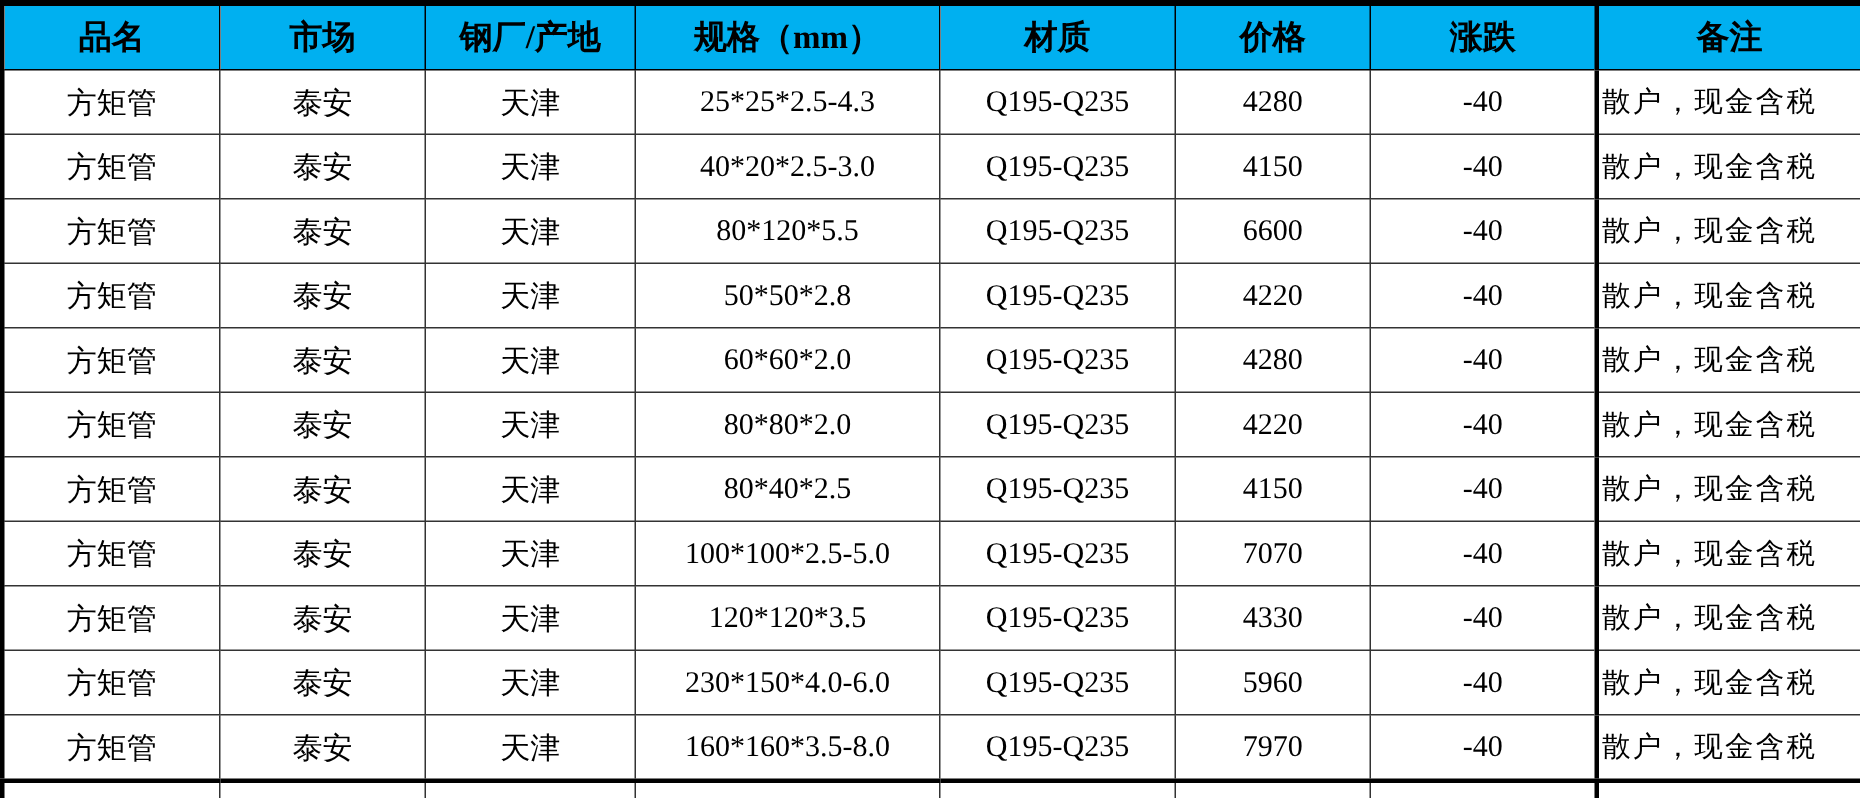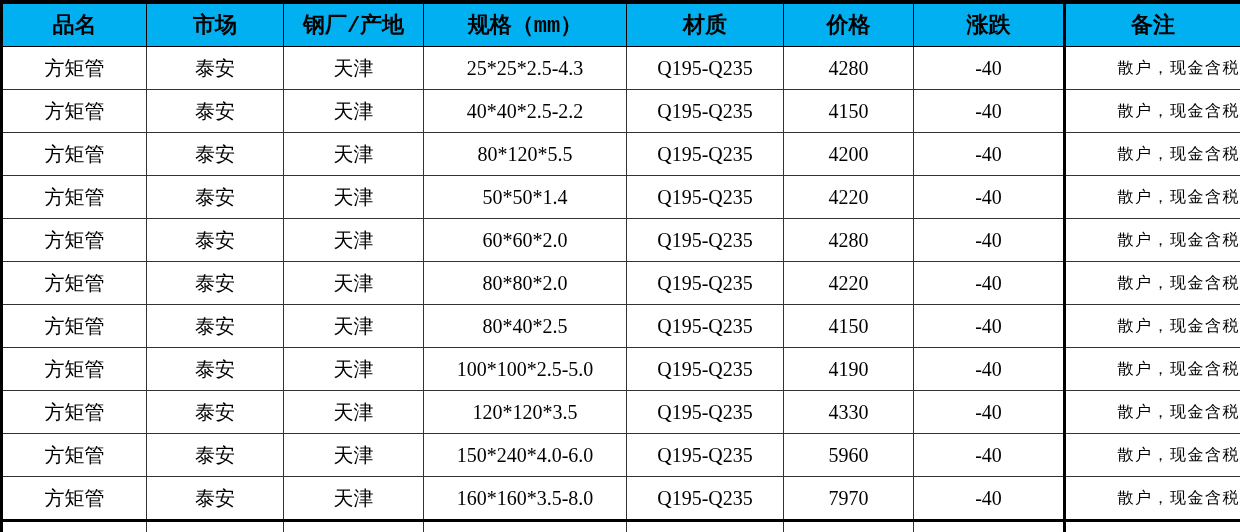--- a/index.html
+++ b/index.html
@@ -29,42 +29,41 @@
     background:var(--header-bg);
     height:42px;
     font-size:22px;
     font-weight:bold;
     text-align:center;
     vertical-align:middle;
     border:1px solid var(--outer-line);
     padding:0;
     overflow:hidden;
     white-space:nowrap;
-    font-family:Liberation Mono, monospace;
   }
   .price-table td{
     background:var(--cell-bg);
     height:42px;
     font-size:20px;
     text-align:center;
     vertical-align:middle;
     border:1px solid var(--grid-line);
     padding:0;
     overflow:hidden;
     white-space:nowrap;
   }
   
   .price-table th.col-7, .price-table td.col-7{
     border-left:3px solid var(--outer-line);
     margin-left:36px;
   }
   .price-table td.col-7{
-    text-align:right;
+    text-align:left;
     padding-left:2px;
-    font-size:16px;
+    font-size:19px;
     letter-spacing:1.5px;
   }
   
   .price-table tr.last-data-row td{
     border-bottom:3px solid var(--outer-line);
   }
   
   .price-table tr.cutoff-row td{
     height:14px;
     border-top:none;
@@ -105,41 +104,41 @@
           <td class="col-3">25*25*2.5-4.3</td>
           <td class="col-4">Q195-Q235</td>
           <td class="col-5">4280</td>
           <td class="col-6">-40</td>
           <td class="col-7">散户，现金含税</td>
         </tr>
         <tr>
           <td class="col-0">方矩管</td>
           <td class="col-1">泰安</td>
           <td class="col-2">天津</td>
-          <td class="col-3">40*40*2.5-2.2</td>
+          <td class="col-3">40*20*2.5-3.0</td>
           <td class="col-4">Q195-Q235</td>
           <td class="col-5">4150</td>
           <td class="col-6">-40</td>
           <td class="col-7">散户，现金含税</td>
         </tr>
         <tr>
           <td class="col-0">方矩管</td>
           <td class="col-1">泰安</td>
           <td class="col-2">天津</td>
           <td class="col-3">80*120*5.5</td>
           <td class="col-4">Q195-Q235</td>
-          <td class="col-5">4200</td>
-          <td class="col-6">-40</td>
-          <td class="col-7">散户，现金含税</td>
-        </tr>
-        <tr>
-          <td class="col-0">方矩管</td>
-          <td class="col-1">泰安</td>
-          <td class="col-2">天津</td>
-          <td class="col-3">50*50*1.4</td>
+          <td class="col-5">6600</td>
+          <td class="col-6">-40</td>
+          <td class="col-7">散户，现金含税</td>
+        </tr>
+        <tr>
+          <td class="col-0">方矩管</td>
+          <td class="col-1">泰安</td>
+          <td class="col-2">天津</td>
+          <td class="col-3">50*50*2.8</td>
           <td class="col-4">Q195-Q235</td>
           <td class="col-5">4220</td>
           <td class="col-6">-40</td>
           <td class="col-7">散户，现金含税</td>
         </tr>
         <tr>
           <td class="col-0">方矩管</td>
           <td class="col-1">泰安</td>
           <td class="col-2">天津</td>
           <td class="col-3">60*60*2.0</td>
@@ -167,39 +166,39 @@
           <td class="col-5">4150</td>
           <td class="col-6">-40</td>
           <td class="col-7">散户，现金含税</td>
         </tr>
         <tr>
           <td class="col-0">方矩管</td>
           <td class="col-1">泰安</td>
           <td class="col-2">天津</td>
           <td class="col-3">100*100*2.5-5.0</td>
           <td class="col-4">Q195-Q235</td>
-          <td class="col-5">4190</td>
+          <td class="col-5">7070</td>
           <td class="col-6">-40</td>
           <td class="col-7">散户，现金含税</td>
         </tr>
         <tr>
           <td class="col-0">方矩管</td>
           <td class="col-1">泰安</td>
           <td class="col-2">天津</td>
           <td class="col-3">120*120*3.5</td>
           <td class="col-4">Q195-Q235</td>
           <td class="col-5">4330</td>
           <td class="col-6">-40</td>
           <td class="col-7">散户，现金含税</td>
         </tr>
         <tr>
           <td class="col-0">方矩管</td>
           <td class="col-1">泰安</td>
           <td class="col-2">天津</td>
-          <td class="col-3">150*240*4.0-6.0</td>
+          <td class="col-3">230*150*4.0-6.0</td>
           <td class="col-4">Q195-Q235</td>
           <td class="col-5">5960</td>
           <td class="col-6">-40</td>
           <td class="col-7">散户，现金含税</td>
         </tr>
         <tr class="last-data-row">
           <td class="col-0">方矩管</td>
           <td class="col-1">泰安</td>
           <td class="col-2">天津</td>
           <td class="col-3">160*160*3.5-8.0</td>

